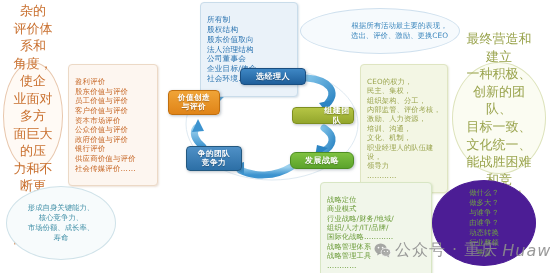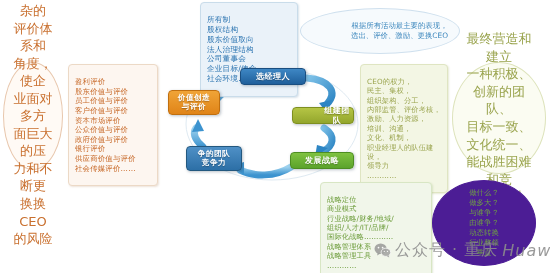--- a/index.html
+++ b/index.html
@@ -188,20 +188,24 @@
 …………</div>
 
   <div class="oval oval-olive" style="left:452px;top:62px;width:94px;height:112px;font-size:13px;">最终营造和建立
 一种积极、
 创新的团队、
 目标一致、
 文化统一、
 能战胜困难和竞
 争的团队</div>
 
+  <div class="oval oval-teal" style="left:6px;top:186px;width:110px;height:74px;font-size:7.4px;">形成自身关键能力、
+核心竞争力、
+市场份额、成长率、
+寿命</div>
 
 
   <div class="panel panel-green" style="left:320px;top:182px;width:112px;font-size:7.2px;">战略定位
 商业模式
 行业战略/财务/地域/
 组织/人才/IT/品牌/
 国际化战略…………
 战略管理体系
 战略管理工具
 …………</div>
@@ -211,21 +215,21 @@
 与谁争？
 由谁争？
 动态转换
 行业整领
 垂直</div>
 
   <div class="node node-darkblue" style="left:240px;top:68px;width:66px;height:17px;font-size:8px;">选经理人</div>
 
   <div class="node node-olive" style="left:292px;top:107px;width:62px;height:17px;font-size:8px;">组建团队</div>
 
-  <div class="node node-green" style="left:290px;top:152px;width:64px;height:17px;font-size:8px;">发展战略</div>
+  <div class="node node-green" style="left:290px;top:152px;width:64px;height:17px;font-size:8px;border-radius:6px;">发展战略</div>
 
   <div class="node node-steel" style="left:186px;top:146px;width:56px;height:25px;font-size:7.6px;">争的团队
 竞争力</div>
 
   <div class="node node-orange" style="left:168px;top:90px;width:52px;height:25px;font-size:7.6px;">价值创造
 与评价</div>
 
   <div id="watermark">
     <svg width="17" height="15" viewBox="0 0 17 15">
       <ellipse cx="6.6" cy="5.8" rx="6.1" ry="5.2" fill="#8d8d8d" opacity=".85"></ellipse>

